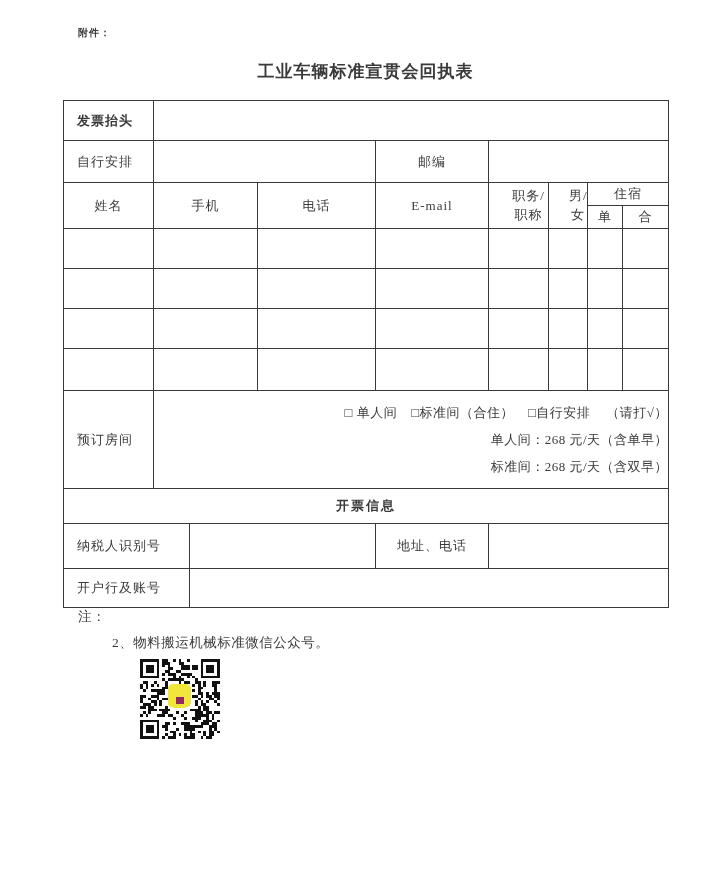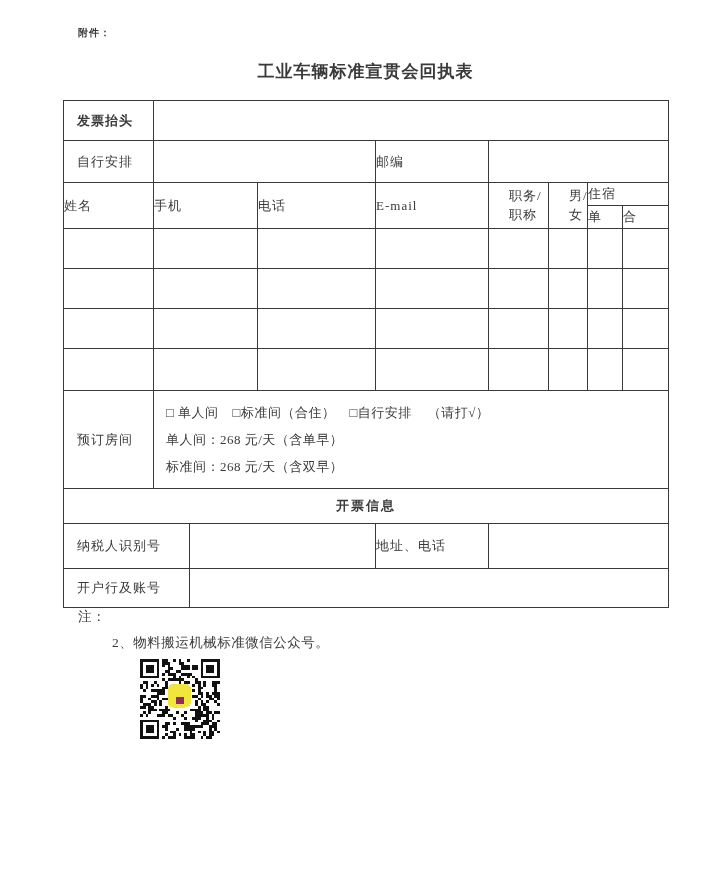--- a/index.html
+++ b/index.html
@@ -25,24 +25,24 @@
     border-collapse: collapse;
   }
   table.receipt td {
     border: 1.5px solid #3a3a3a;
     font-size: 13px;
     vertical-align: middle;
     overflow: hidden;
   }
   td.lbl { text-align: left; padding-left: 13px; letter-spacing: 1px; }
   td.lbl-bold { font-weight: bold; }
-  td.ctr { text-align: left; letter-spacing: 1px; margin-top: 24px; }
+  td.ctr { text-align: center; letter-spacing: 1px; margin-top: 24px; }
   td.two-line { white-space: pre-line; line-height: 1.45; padding-left: 20px; }
   td.section-hd { text-align: center; font-weight: bold; letter-spacing: 2px; }
-  td.room-content { padding: 8px 0 8px 12px; vertical-align: middle; }
+  td.room-content { padding: 8px 0 8px 12px; vertical-align: middle; text-align: right; }
   .room-line { line-height: 27px; font-size: 13px; letter-spacing: 0.5px; }
   .cb-opt { margin-right: 14px; cursor: default; }
   .cb-hint { margin-left: 2px; }
   .notes {
     position: absolute; left: 78px; top: 604px;
     font-size: 13.5px; line-height: 26px; letter-spacing: 0.5px;
   }
   .notes .row { display: flex; }
   .notes .prefix { width: 34px; flex: 0 0 auto; }
   .notes .indent { width: 34px; flex: 0 0 auto; }

